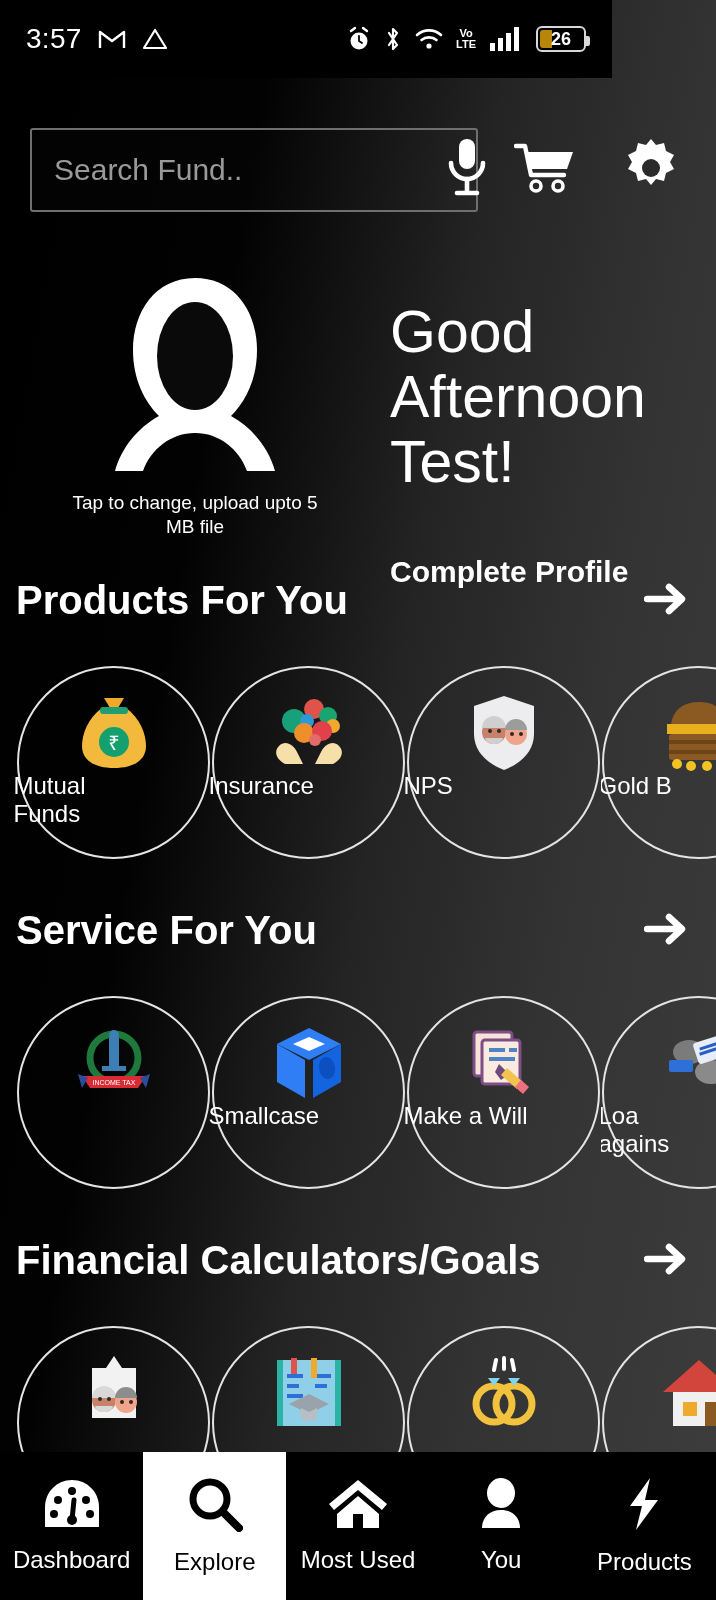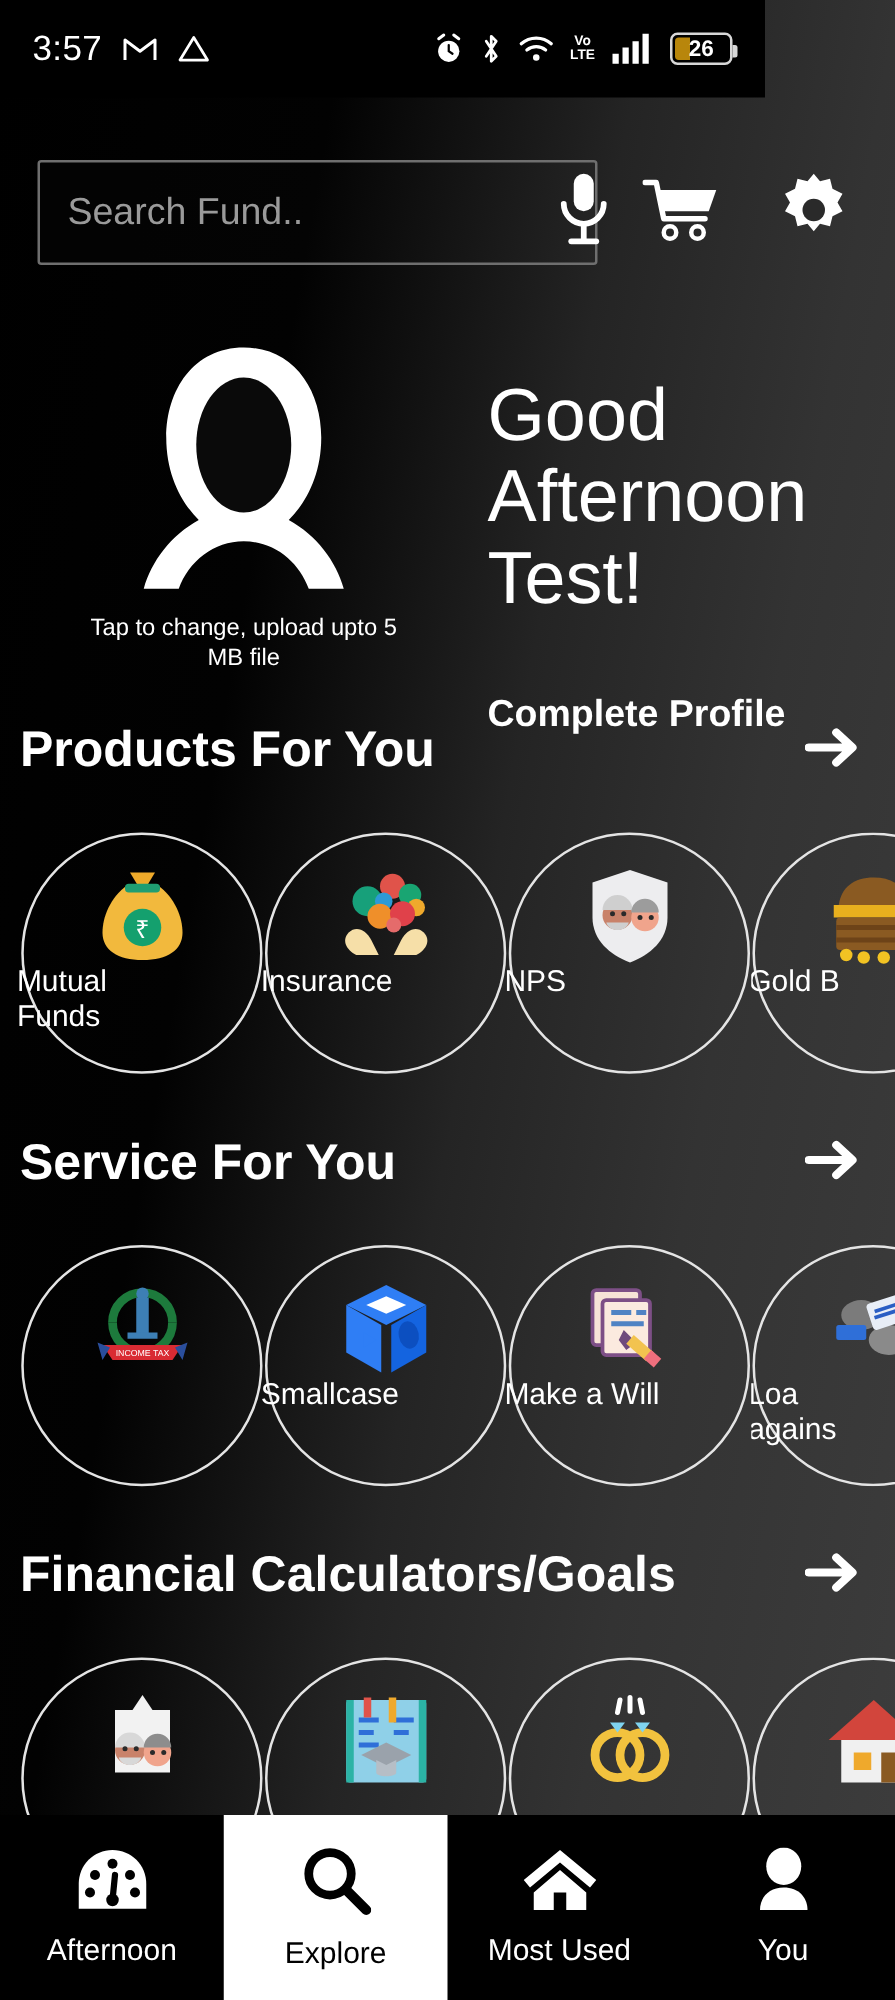--- a/index.html
+++ b/index.html
@@ -459,21 +459,21 @@
           <path fill="#fff" d="M29 2C14 2 2 14 2 29v20h54V29C56 14 44 2 29 2z"></path>
           <circle cx="29" cy="13" r="4" fill="#000"></circle>
             <circle cx="15" cy="22" r="4" fill="#000"></circle>
           <circle cx="43" cy="22" r="4" fill="#000"></circle>
             <circle cx="11" cy="36" r="4" fill="#000"></circle>
           <circle cx="47" cy="36" r="4" fill="#000"></circle>
           <path d="M29 42 31 22" stroke="#000" stroke-width="5" stroke-linecap="round"></path>
           <circle cx="29" cy="42" r="5" fill="#000"></circle>
         </svg>
       </span>
-      <span class="nav-label">Afternoon</span>
+      <span class="nav-label">Dashboard</span>
     </div>
     <div class="navitem active">
       <span>
         <svg width="56" height="56" viewBox="0 0 56 56">
           <circle cx="23" cy="23" r="17" fill="none" stroke="#000" stroke-width="7"></circle>
           <path d="M36 36 52 52" stroke="#000" stroke-width="8" stroke-linecap="round"></path>
         </svg>
       </span>
       <span class="nav-label">Explore</span>
     </div>
@@ -488,15 +488,23 @@
     </div>
     <div class="navitem">
       <span>
         <svg width="48" height="52" viewBox="0 0 48 52">
           <ellipse cx="24" cy="15" rx="14" ry="15" fill="#fff"></ellipse>
           <path fill="#fff" d="M24 32c12 0 19 8 19 18H5c0-10 7-18 19-18z"></path>
         </svg>
       </span>
       <span class="nav-label">You</span>
     </div>
+    <div class="navitem">
+      <span>
+        <svg width="40" height="56" viewBox="0 0 40 56">
+          <path fill="#fff" d="M26 2 6 30h12L12 54 34 24H21z"></path>
+        </svg>
+      </span>
+      <span class="nav-label">Products</span>
+    </div>
   </div>
 
 </div>
 
 </body></html>

